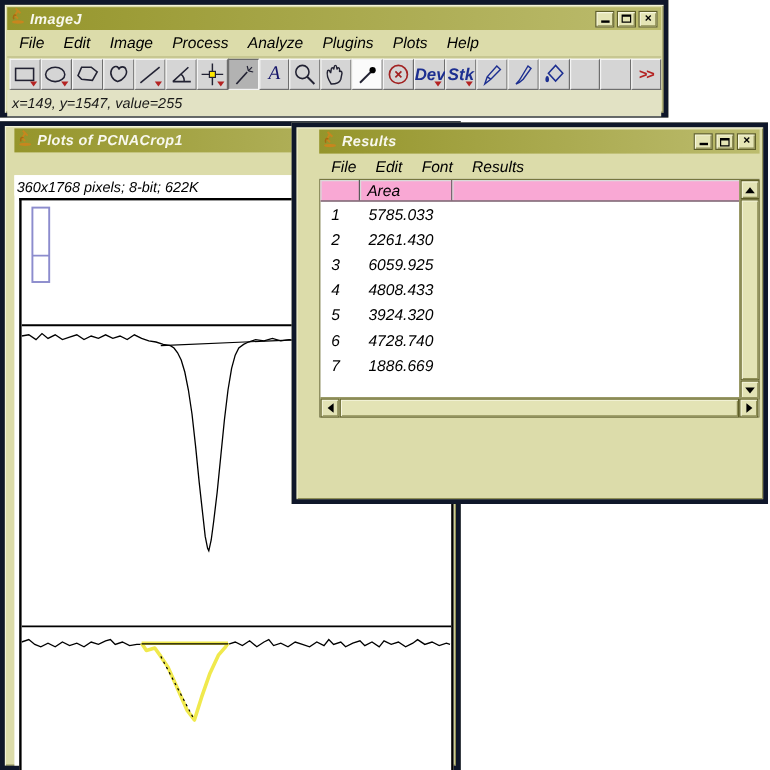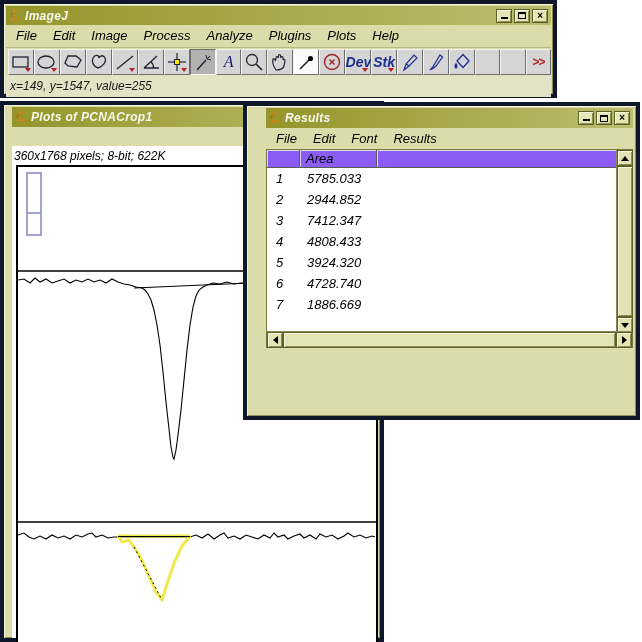--- a/index.html
+++ b/index.html
@@ -60,21 +60,21 @@
                 background:#fff; border:2px solid #000; border-bottom:none; }
 
   
   #win-results { left:243px; top:102px; width:397px; height:318px; z-index:3;
                  padding:2px 3px 3px 19px; }
   #win-results .titlebar { height:20px; }
   #win-results .menubar { height:21px; padding-left:2px; }
   .results-content { position:relative; height:199px; background:#ffffff;
                      border:1px solid #77773f; }
   .rtable { position:absolute; left:0; top:0; right:16px; bottom:16px; overflow:hidden; }
-  .rheader { display:flex; height:18px; background:#8b5cf6;
+  .rheader { display:flex; height:18px; background:#f9a8d4;
              border-bottom:1px solid #5a5a5a; font-size:13px; color:#000; }
   .hcell { border-right:1px solid #5a5a5a; box-shadow: inset 1px 1px 0 #d9d9d9;
            display:flex; align-items:center; padding-left:6px; }
   .hcell.c0 { width:33px; }
   .hcell.c1 { width:77px; }
   .hcell.cf { flex:1; border-right:none; }
   .rrow { display:flex; height:21px; font-size:13px; color:#000; align-items:center; }
   .rcell.c0 { width:33px; padding-left:9px; }
   .rcell.c1 { width:77px; padding-left:7px; }
 
@@ -326,25 +326,25 @@
           <span class="hcell c0"></span>
           <span class="hcell c1">Area</span>
           <span class="hcell cf"></span>
         </div>
         <div class="rrow">
           <span class="rcell c0">1</span>
           <span class="rcell c1">5785.033</span>
         </div>
         <div class="rrow">
           <span class="rcell c0">2</span>
-          <span class="rcell c1">2944.852</span>
+          <span class="rcell c1">2261.430</span>
         </div>
         <div class="rrow">
           <span class="rcell c0">3</span>
-          <span class="rcell c1">7412.347</span>
+          <span class="rcell c1">6059.925</span>
         </div>
         <div class="rrow">
           <span class="rcell c0">4</span>
           <span class="rcell c1">4808.433</span>
         </div>
         <div class="rrow">
           <span class="rcell c0">5</span>
           <span class="rcell c1">3924.320</span>
         </div>
         <div class="rrow">

